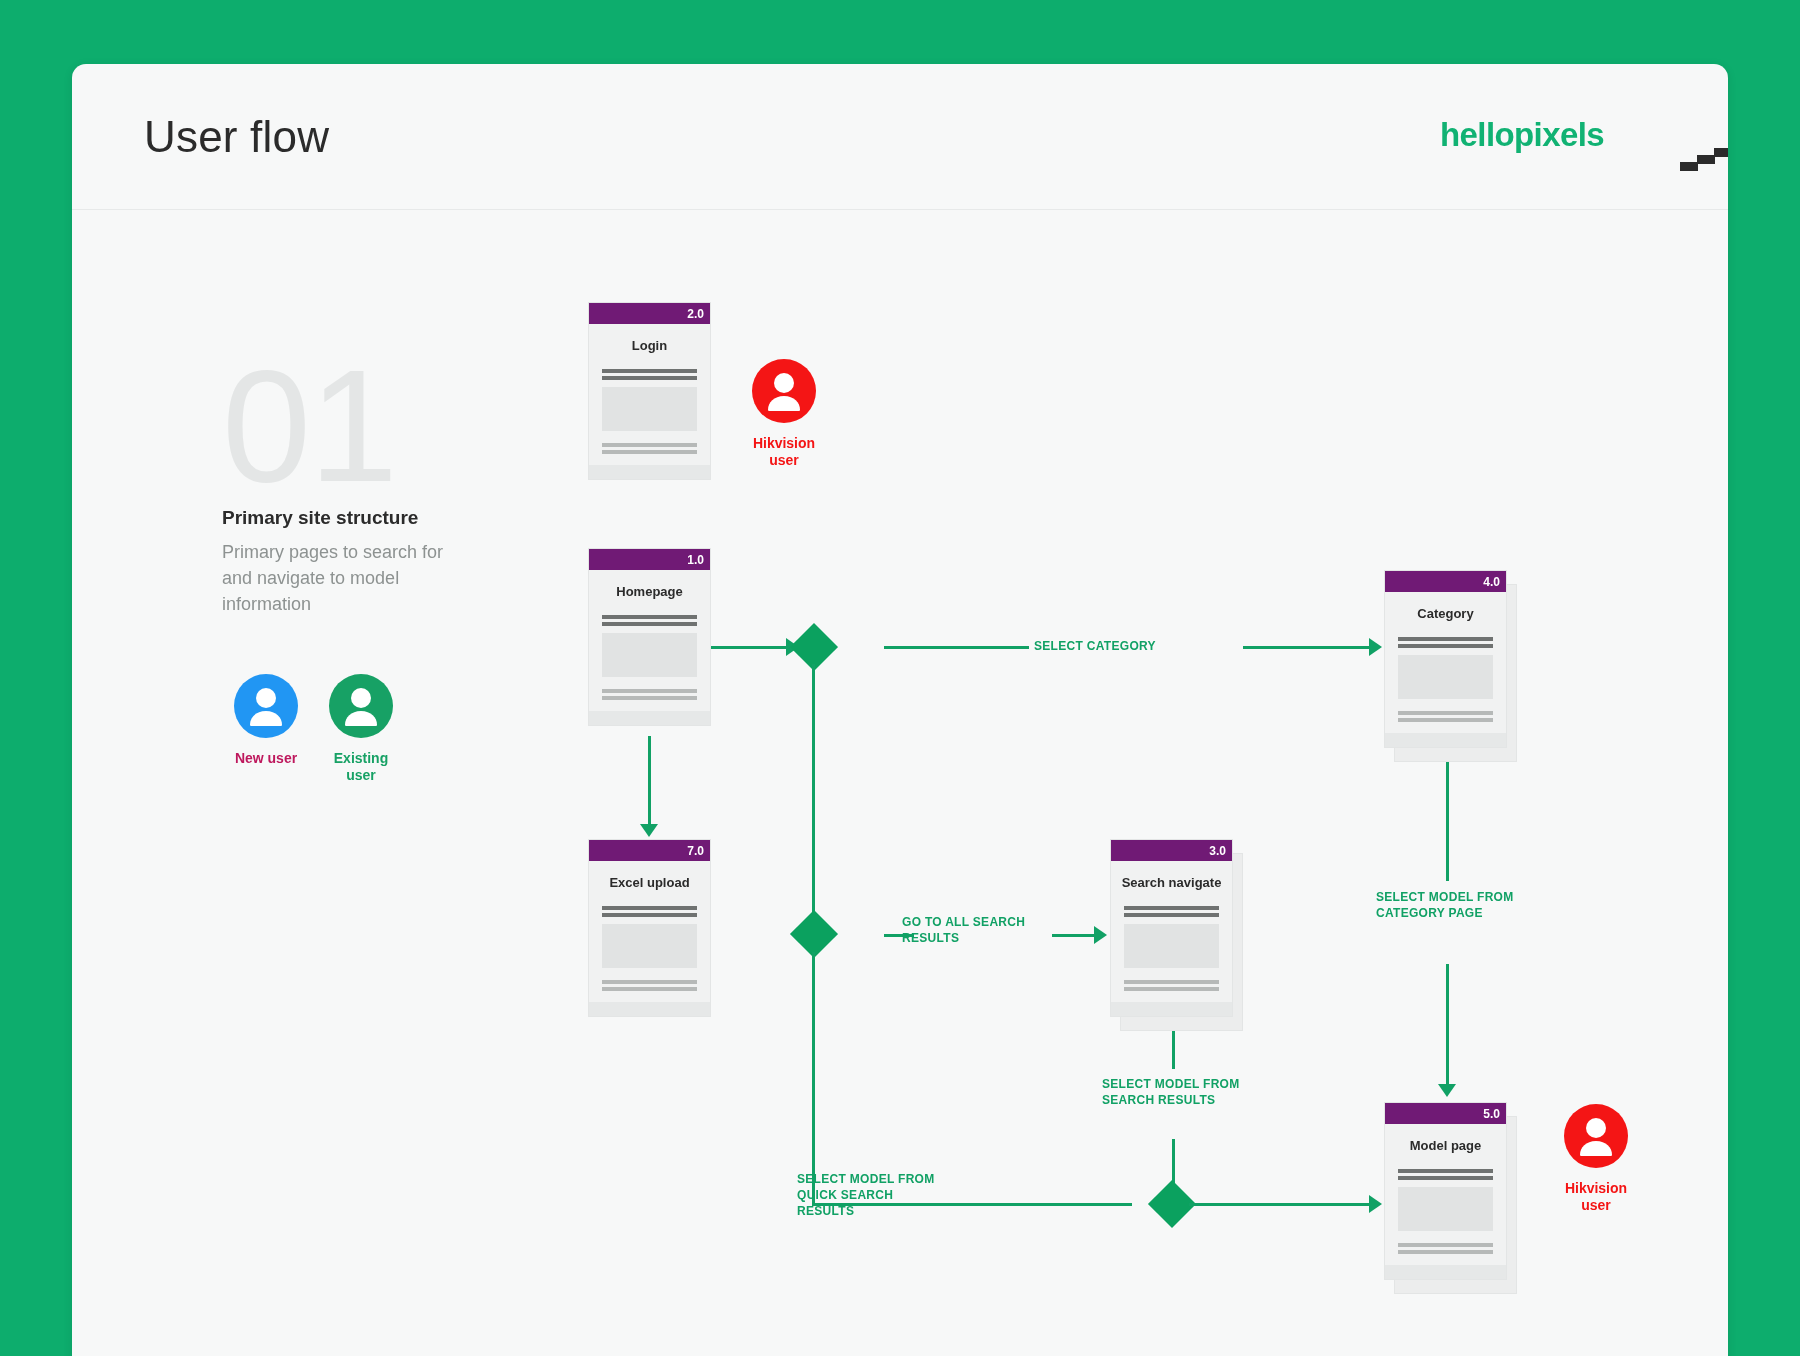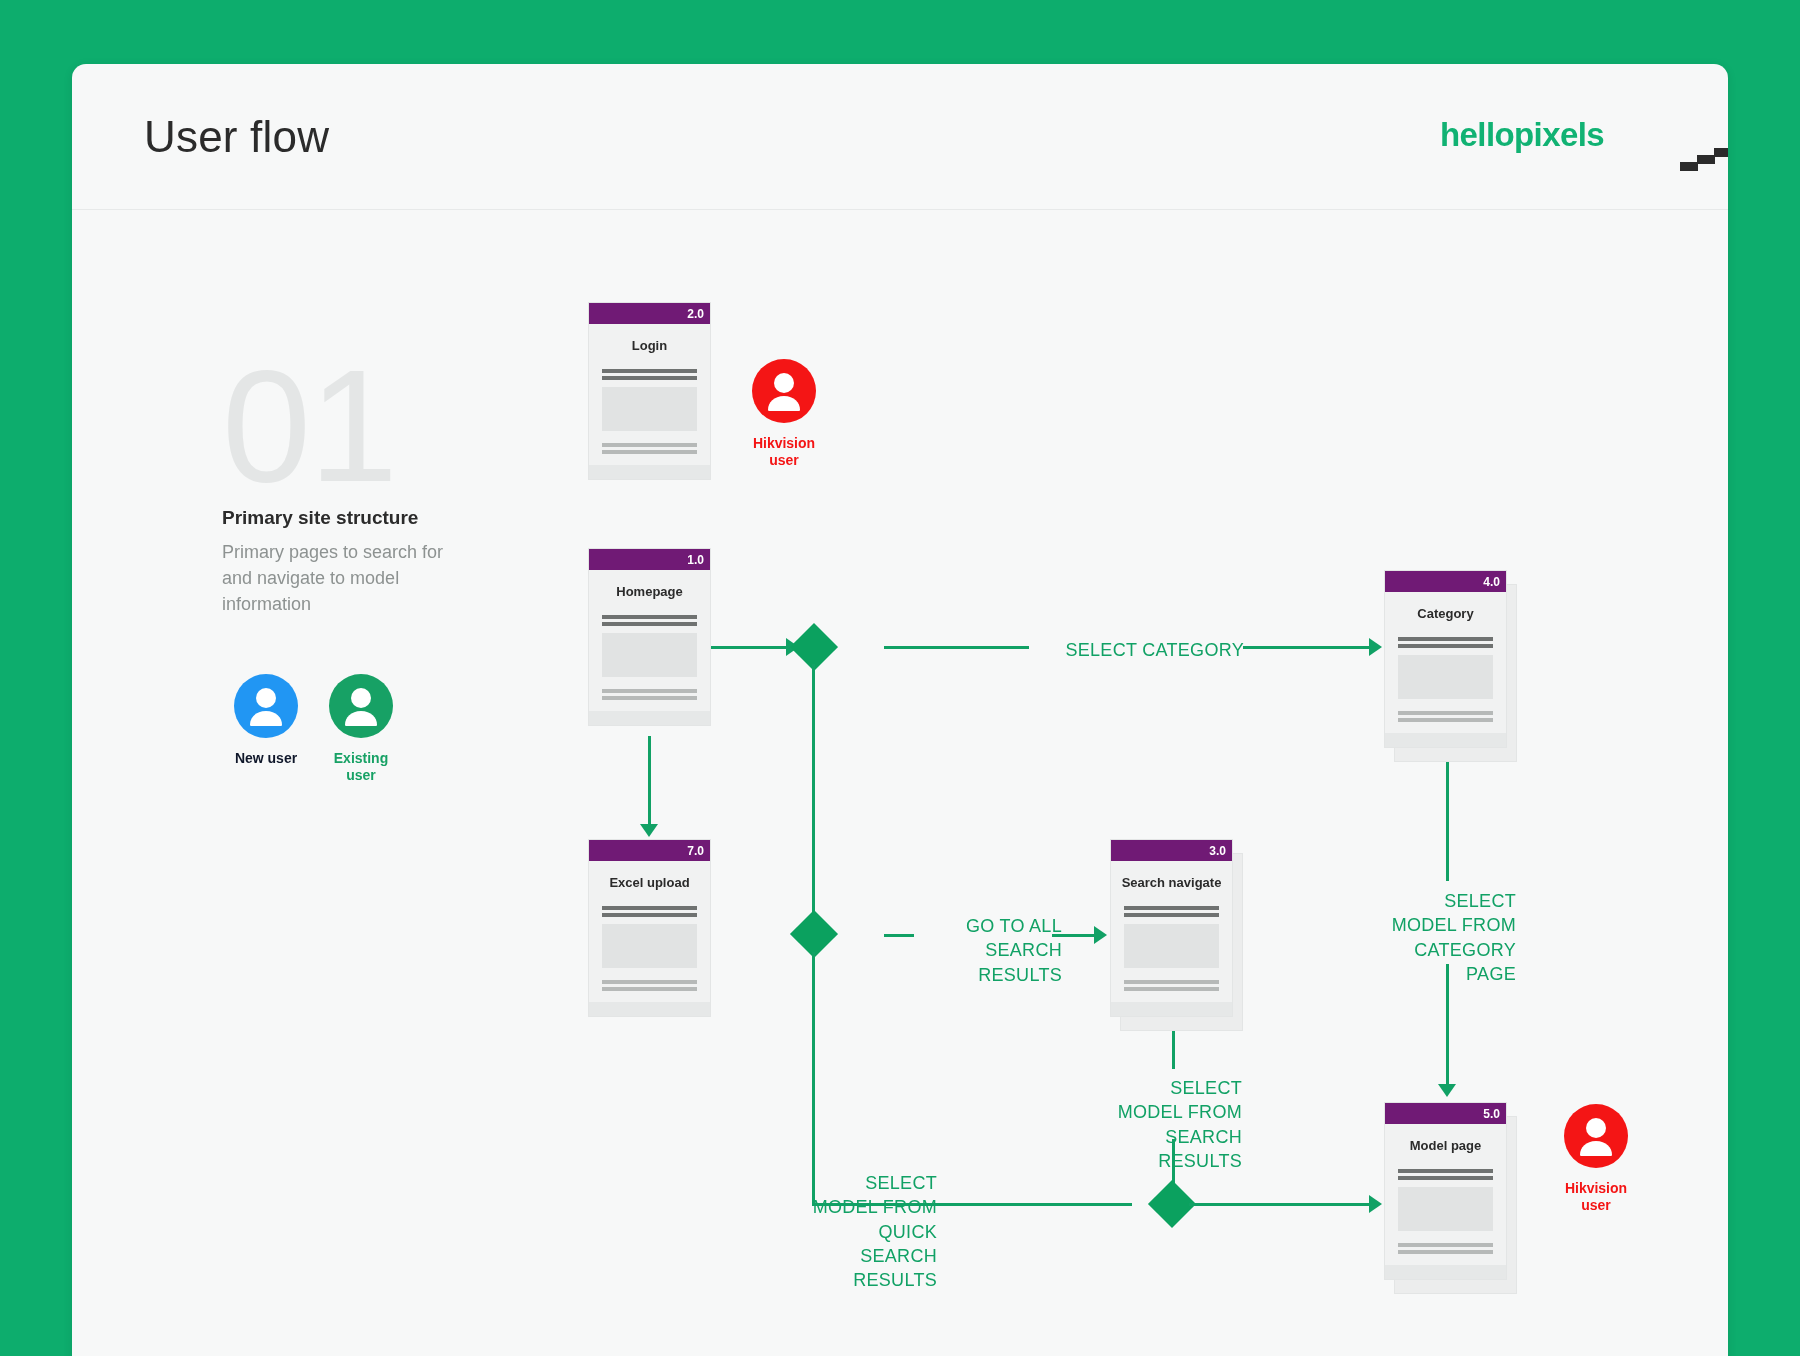--- a/index.html
+++ b/index.html
@@ -218,25 +218,25 @@
     position: absolute;
     width: 34px;
     height: 34px;
     background: #0ba15f;
     transform: rotate(45deg);
   }
 
   .edge-label {
     position: absolute;
     color: #11a165;
-    font-size: 18px;
-    font-weight: 400;
+    font-size: 12px;
+    font-weight: 700;
     letter-spacing: 0.3px;
     line-height: 1.35;
-    text-align: right;
+    text-align: left;
     font-family: "Liberation Sans", sans-serif;
   }
 </style>
 </head>
 <body>
 
 <div class="frame">
 
   <div class="header">
     <div class="page-title">User flow</div>
@@ -259,21 +259,21 @@
   </div>
 
   <div class="persona p-new">
     <div class="circle">
       <svg viewBox="0 0 64 64">
         <circle cx="32" cy="32" r="32" fill="#2196f3"></circle>
         <circle cx="32" cy="24" r="10" fill="#ffffff"></circle>
         <path d="M32 37c-10 0-16 6.5-16 13.5 0 1 .5 1.5 1.5 1.5h29c1 0 1.5-.5 1.5-1.5C48 43.5 42 37 32 37z" fill="#ffffff"></path>
       </svg>
     </div>
-    <div class="plabel" style="color:#0f172a">New user</div>
+    <div class="plabel" style="color:#be185d">New user</div>
   </div>
 
   <div class="persona p-existing">
     <div class="circle">
       <svg viewBox="0 0 64 64">
         <circle cx="32" cy="32" r="32" fill="#17a165"></circle>
         <circle cx="32" cy="24" r="10" fill="#ffffff"></circle>
         <path d="M32 37c-10 0-16 6.5-16 13.5 0 1 .5 1.5 1.5 1.5h29c1 0 1.5-.5 1.5-1.5C48 43.5 42 37 32 37z" fill="#ffffff"></path>
       </svg>
     </div>

